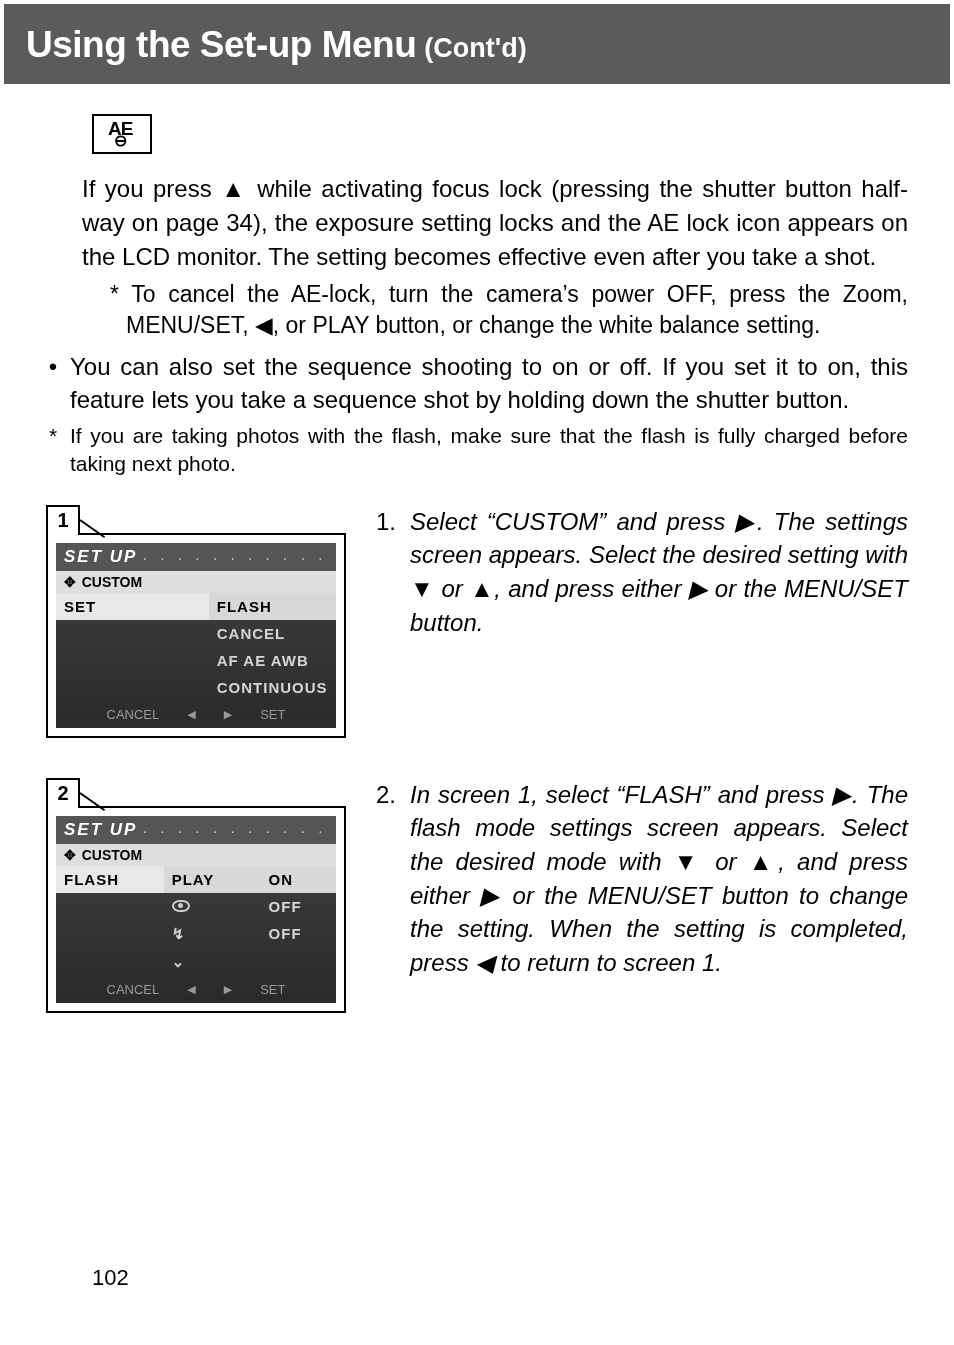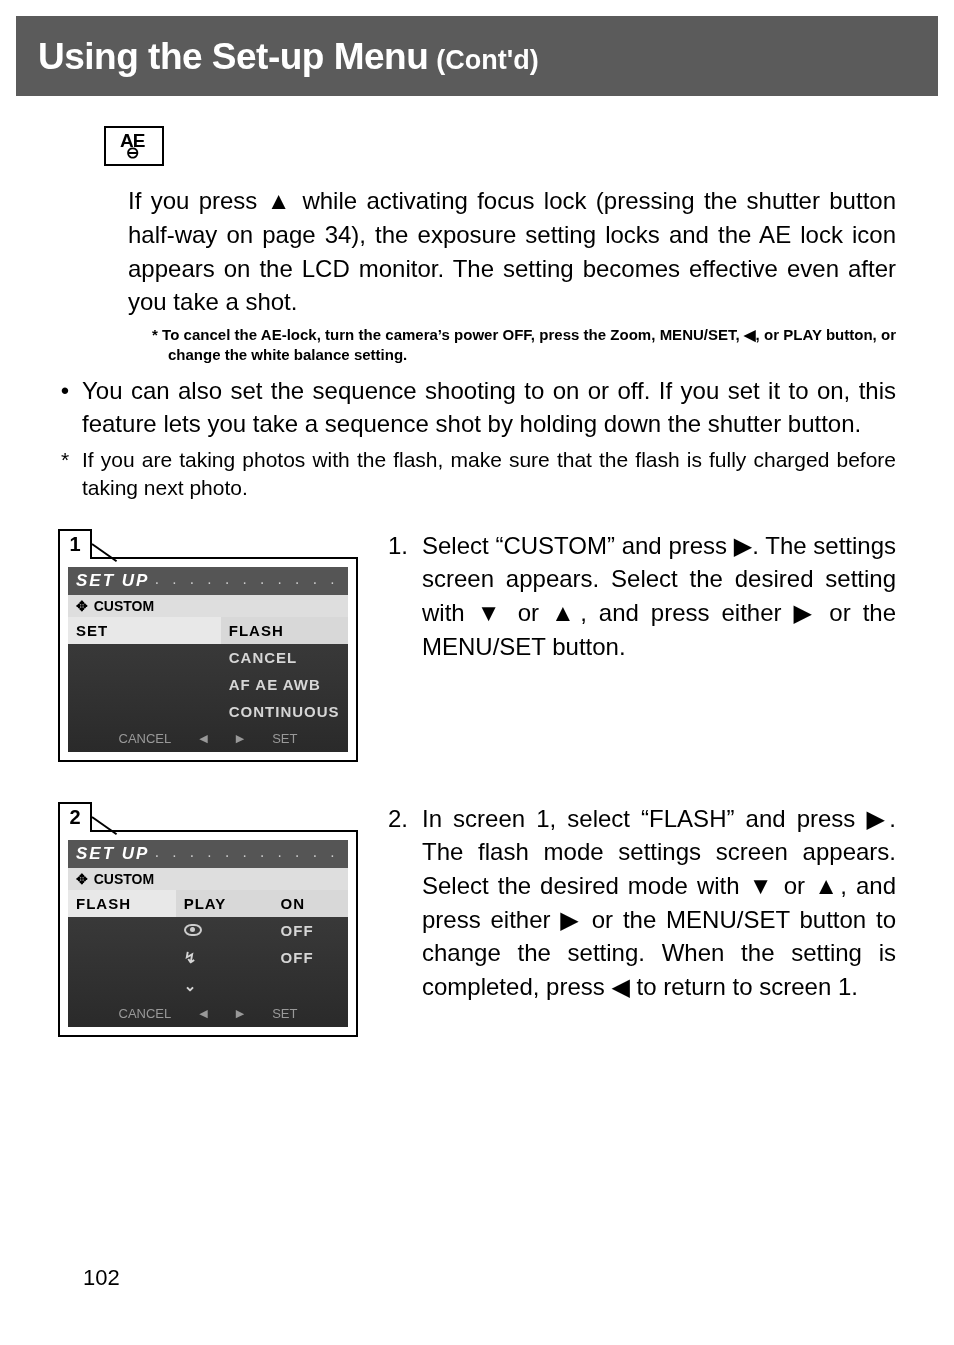--- a/index.html
+++ b/index.html
@@ -1,17 +1,17 @@
 <!DOCTYPE html>
 <html><head>
 <meta charset="utf-8">
 <style>
   * { box-sizing: border-box; margin: 0; padding: 0; }
   html, body { width: 954px; height: 1345px; background: #fff; font-family: Arial, Helvetica, sans-serif; color: #000; }
-  .page { width: 954px; height: 1345px; position: relative; padding: 16px; }
+  .page { width: 954px; height: 1345px; position: relative; padding: 4px; }
   .header-bar {
     background: #5b5b5b;
     color: #fff;
     padding: 20px 22px 18px 22px;
     font-weight: bold;
     display: flex;
     align-items: baseline;
     gap: 8px;
   }
   .header-bar .h-main { font-size: 37px; letter-spacing: -0.5px; }
@@ -26,22 +26,22 @@
     margin-left: 46px;
     margin-bottom: 18px;
   }
   .ae-icon {
     font-size: 22px; font-weight: bold; line-height: 0.7;
     display: flex; flex-direction: column; align-items: center;
   }
   .ae-icon .top { font-size: 19px; letter-spacing: -1px; }
   .ae-icon .bot { font-size: 16px; letter-spacing: -1px; }
   .section-title { font-size: 26px; font-weight: bold; }
-  .body-text { font-size: 24px; line-height: 1.4; text-align: justify; margin-left: 70px; }
-  .note-text { font-size: 15px; line-height: 1.35; text-align: justify; margin-left: 94px; text-indent: -16px; padding-left: 16px; margin-top: 6px; font-weight: bold; }
+  .body-text { font-size: 24px; line-height: 1.4; text-align: justify; margin-left: 36px; }
+  .note-text { font-size: 23px; line-height: 1.35; text-align: justify; margin-left: 64px; text-indent: -16px; padding-left: 16px; margin-top: 6px; }
   .bullet-row { display: flex; gap: 10px; font-size: 24px; line-height: 1.35; margin-top: 10px; text-align: justify; }
   .bullet-row .bul { flex: 0 0 14px; text-align: center; }
   .bullet-row .txt { flex: 1; }
   .star-row { display: flex; gap: 10px; font-size: 21px; line-height: 1.35; margin-top: 6px; text-align: justify; }
   .star-row .bul { flex: 0 0 14px; text-align: center; }
   .star-row .txt { flex: 1; }
   .step-block { display: flex; gap: 30px; margin-top: 26px; align-items: flex-start; }
   .screenshot-wrap { width: 300px; flex-shrink: 0; }
   .tab {
     border: 2px solid #000; border-bottom: none;
@@ -69,22 +69,22 @@
   .lcd .tab-row { background: #dedede; color: #000; padding: 3px 8px; font-weight: bold; font-size: 14px; display:flex; align-items:center; gap:6px;}
   .lcd .grid { display: grid; padding: 0; }
   .lcd .cell { padding: 5px 8px; font-weight: bold; font-size: 15px; letter-spacing: 1px; }
   .lcd .sel-col { background: #d8d8d8; color: #000; }
   .lcd .light { color: #d6d6d6; }
   .lcd .footer-row { padding: 6px 8px; color: #999; font-size: 13px; display:flex; gap:28px; align-items:center; justify-content:center;}
   .lcd .footer-row .tri { font-size: 11px; }
   .move-icon { font-size: 14px; line-height: 1; }
   .step-text { font-size: 24px; line-height: 1.4; text-align: justify; flex: 1; display:flex; gap:12px;}
   .step-text .num { flex: 0 0 22px; }
-  .step-text .txt { flex: 1; }
-  .page-num { position: absolute; bottom: 54px; left: 83px; font-size: 22px; }
+  .step-text .txt { flex: 1; font-style: italic; }
+  .page-num { position: absolute; bottom: 54px; left: 92px; font-size: 22px; }
   .eye-icon { display:inline-block; width:18px; height:12px; border:2px solid #ccc; border-radius: 50% / 60%; position:relative; }
   .eye-icon::after { content:""; position:absolute; width:5px; height:5px; background:#ccc; border-radius:50%; top:1.5px; left:4.5px;}
   .bolt-icon { color:#ccc; font-weight:bold;}
   .chev-down { color:#ccc; font-weight:bold;}
   .grid1 { grid-template-columns: 1.2fr 1fr; }
   .grid2 { grid-template-columns: 1fr 0.9fr 0.7fr; }
 </style>
 </head>
 <body>
 <div class="page">

